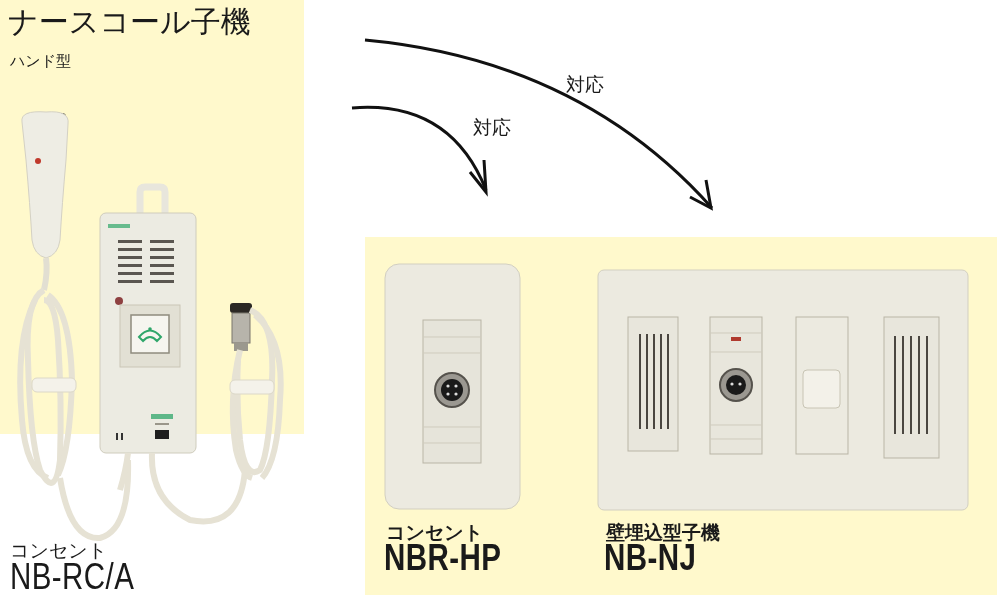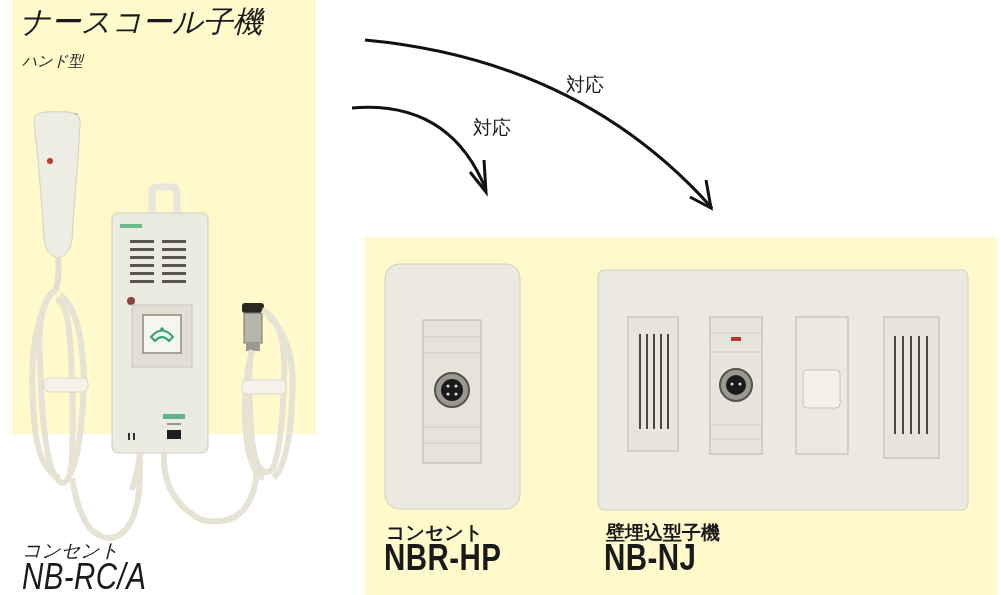--- a/index.html
+++ b/index.html
@@ -1,21 +1,21 @@
 <!DOCTYPE html>
 <html><head>
 <meta charset="utf-8">
 <style>
   html, body { margin:0; padding:0; }
   body {
     width:1000px; height:595px; background:#ffffff; position:relative; overflow:hidden;
     font-family:"DejaVu Sans", "Liberation Sans", sans-serif; color:#1a1a1a;
   }
   .panel { position:absolute; background:#fff9cc; }
-  .panel-left { left:12px; top:0; width:304px; height:434px;font-style:italic; }
+  .panel-left { left:0; top:0; width:304px; height:434px; }
   .panel-right { left:365px; top:237px; width:632px; height:372px;font-weight:bold; }
 
   .title { position:absolute; left:8px; top:2px; font-size:30px; font-weight:normal; letter-spacing:0px; white-space:nowrap; }
   .subtitle { position:absolute; left:10px; top:52px; font-size:15px; white-space:nowrap; }
   .cap-jp { position:absolute; font-size:19px; white-space:nowrap; }
   .cap-model { position:absolute; font-family:"Liberation Sans Narrow","Liberation Sans", sans-serif; font-size:36px; transform:scaleX(0.82); transform-origin:left top; white-space:nowrap; letter-spacing:0.5px; }
 
   .arrow-label { position:absolute; font-size:19px; white-space:nowrap; }
 
   svg { position:absolute; left:0; top:0; overflow:visible; }

